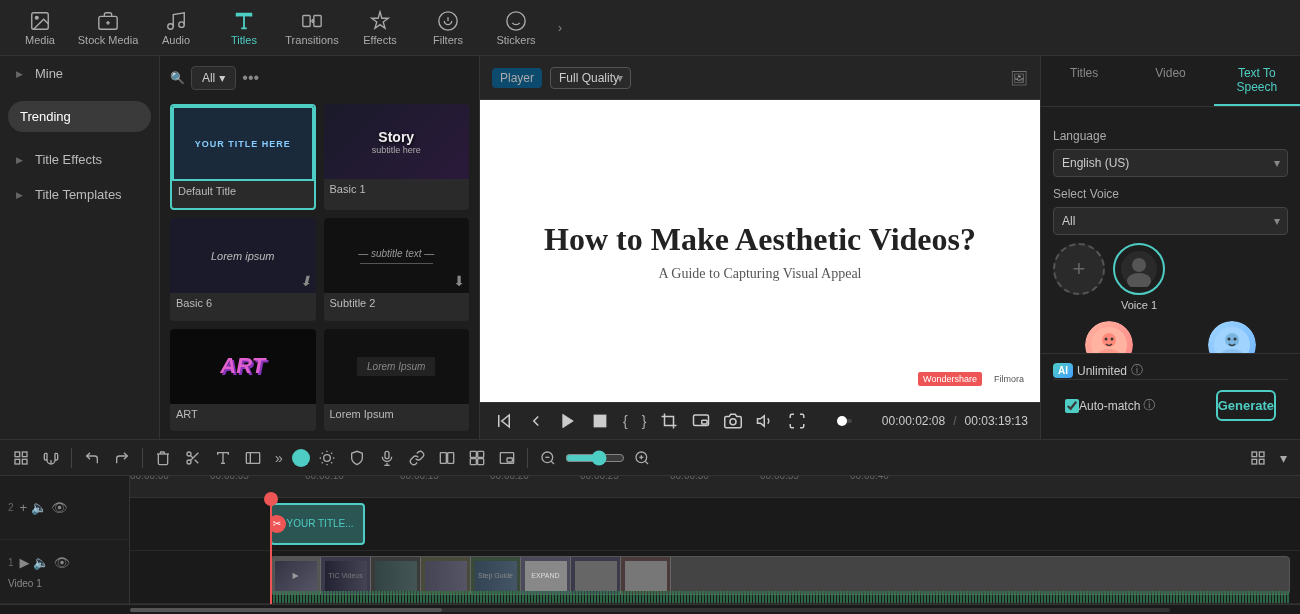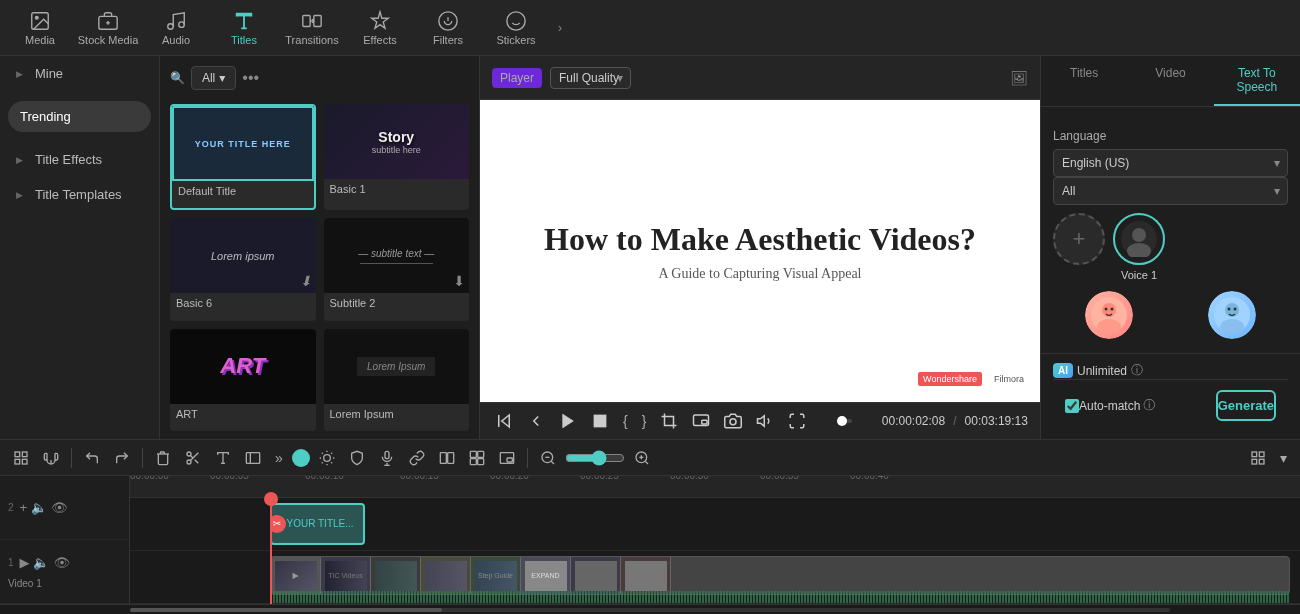--- a/index.html
+++ b/index.html
@@ -50,21 +50,21 @@
     .preview-video .watermark { position: absolute; bottom: 16px; right: 16px; display: flex; align-items: center; gap: 4px; }
     .preview-controls { background: #252525; padding: 6px 12px; display: flex; align-items: center; gap: 8px; border-top: 1px solid #333; }
     .preview-progress { flex: 1; }
     .progress-bar-container { position: relative; height: 4px; background: #444; border-radius: 2px; cursor: pointer; }
     .progress-fill { width: 20%; height: 100%; background: #4ecdc4; border-radius: 2px; position: relative; }
     .progress-dot { width: 10px; height: 10px; background: #fff; border-radius: 50%; position: absolute; right: -5px; top: -3px; }
     .time-display { font-size: 12px; color: #ccc; white-space: nowrap; }
     .time-sep { color: #666; }
     .ctrl-btn { background: none; border: none; color: #ccc; cursor: pointer; padding: 3px; display: flex; align-items: center; }
     .ctrl-btn svg { width: 18px; height: 18px; }
-    .player-label { font-size: 12px; color: #aaa; background: #6d28d9; padding: 3px 8px; border-radius: 4px; }
+    .player-label { font-size: 12px; color: #aaa; background: #0c4a6e; padding: 3px 8px; border-radius: 4px; }
     .quality-select { background: #2a2a2a; border: 1px solid #555; color: #ccc; padding: 3px 8px; border-radius: 4px; font-size: 12px; cursor: pointer; }
 
     
     .right-panel { width: 260px; background: #1e1e1e; border-left: 1px solid #333; display: flex; flex-direction: column; flex-shrink: 0; }
     .right-tabs { display: flex; border-bottom: 1px solid #333; }
     .right-tab { flex: 1; text-align: center; padding: 10px 4px; font-size: 12px; cursor: pointer; color: #888; }
     .right-tab.active { color: #4ecdc4; border-bottom: 2px solid #4ecdc4; }
     .right-content { padding: 12px; flex: 1; overflow-y: auto; }
     .field-label { font-size: 12px; color: #aaa; margin-bottom: 6px; margin-top: 10px; }
     .field-select { width: 100%; background: #2a2a2a; border: 1px solid #444; color: #ccc; padding: 6px 8px; border-radius: 4px; font-size: 12px; cursor: pointer; outline: none; appearance: none; }
@@ -397,20 +397,21 @@
       <div class="field-label">Language</div>
       <div style="position:relative;">
         <select class="field-select">
           <option>English (US)</option>
           <option>English (UK)</option>
           <option>Spanish</option>
         </select>
         <span style="position:absolute; right:8px; top:50%; transform:translateY(-50%); color:#888; pointer-events:none;">▾</span>
       </div>
 
+      <div class="field-label">Select Voice</div>
       <div style="position:relative; margin-bottom:8px;">
         <select class="field-select">
           <option>All</option>
           <option>Male</option>
           <option>Female</option>
         </select>
         <span style="position:absolute; right:8px; top:50%; transform:translateY(-50%); color:#888; pointer-events:none;">▾</span>
       </div>
 
       <div class="voices-row">

